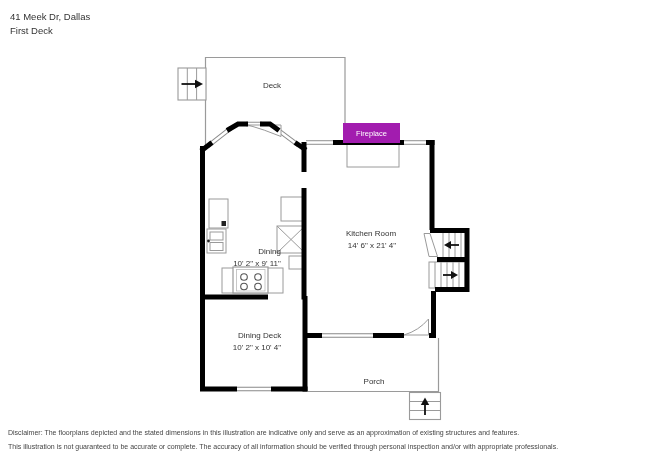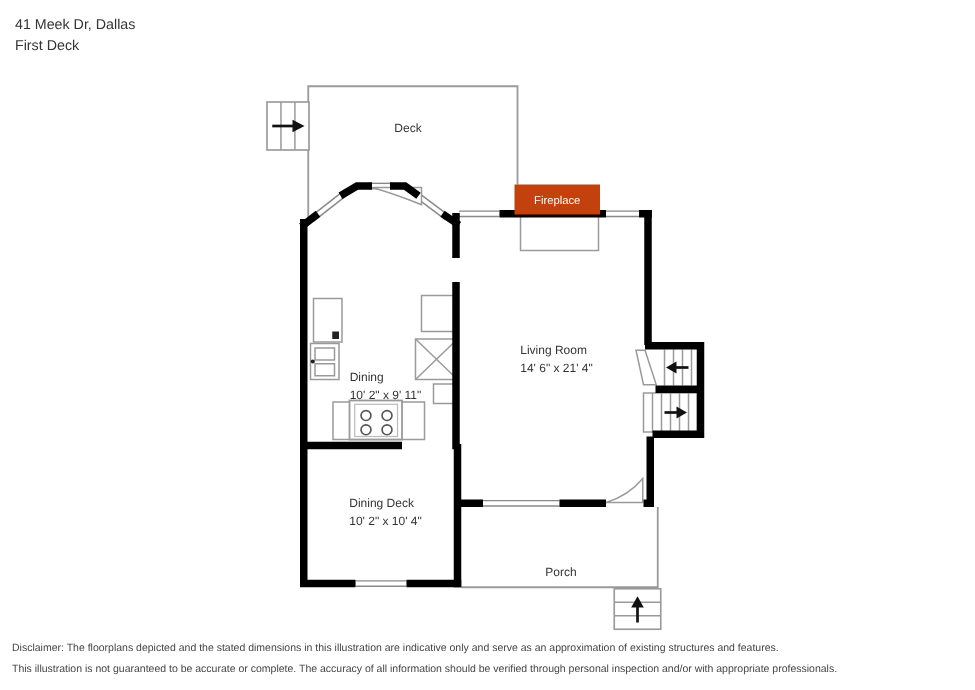--- a/index.html
+++ b/index.html
@@ -1,22 +1,22 @@
 <!DOCTYPE html>
 <html><head>
 <meta charset="utf-8">
 <style>
   html,body{margin:0;padding:0;background:#ffffff;}
   #screen{position:relative;width:650px;height:460px;background:#fff;overflow:hidden;
           font-family:"Liberation Sans", sans-serif;color:#333;padding-left:44px;}
   .hdr{position:absolute;left:10px;font-size:9.5px;color:#333;white-space:nowrap;}
   #plan-svg{position:absolute;left:0;top:0;}
-  .room-label{position:absolute;transform:translateX(-50%);text-align:left;
+  .room-label{position:absolute;transform:translateX(-50%);text-align:right;
               font-size:8px;line-height:12px;color:#333;white-space:nowrap;}
-  .fireplace{position:absolute;left:343px;top:123px;width:57px;height:20px;background:#c2410c;
+  .fireplace{position:absolute;left:343px;top:123px;width:57px;height:20px;background:#a21caf;
              display:flex;align-items:center;justify-content:center;}
   .fireplace span{color:#fff;font-size:7.5px;white-space:nowrap;}
   .disc{position:absolute;left:8px;font-size:7px;color:#454545;white-space:nowrap;}
 </style>
 </head>
 <body>
 
 <div id="screen">
 
   <div class="hdr" style="top:11px">41 Meek Dr, Dallas</div>
@@ -156,21 +156,21 @@
   </div>
 
   <div class="room-label" style="left:272px;top:80px">
     <div>Deck</div>
   </div>
   <div class="room-label" style="left:257px;top:246px">
     <div>Dining</div>
     <div>10' 2" x 9' 11"</div>
   </div>
   <div class="room-label" style="left:371px;top:228px">
-    <div>Living Room</div>
+    <div>Kitchen Room</div>
     <div>14' 6" x 21' 4"</div>
   </div>
   <div class="room-label" style="left:257px;top:330px">
     <div>Dining Deck</div>
     <div>10' 2" x 10' 4"</div>
   </div>
   <div class="room-label" style="left:374px;top:376px">
     <div>Porch</div>
   </div>
 

